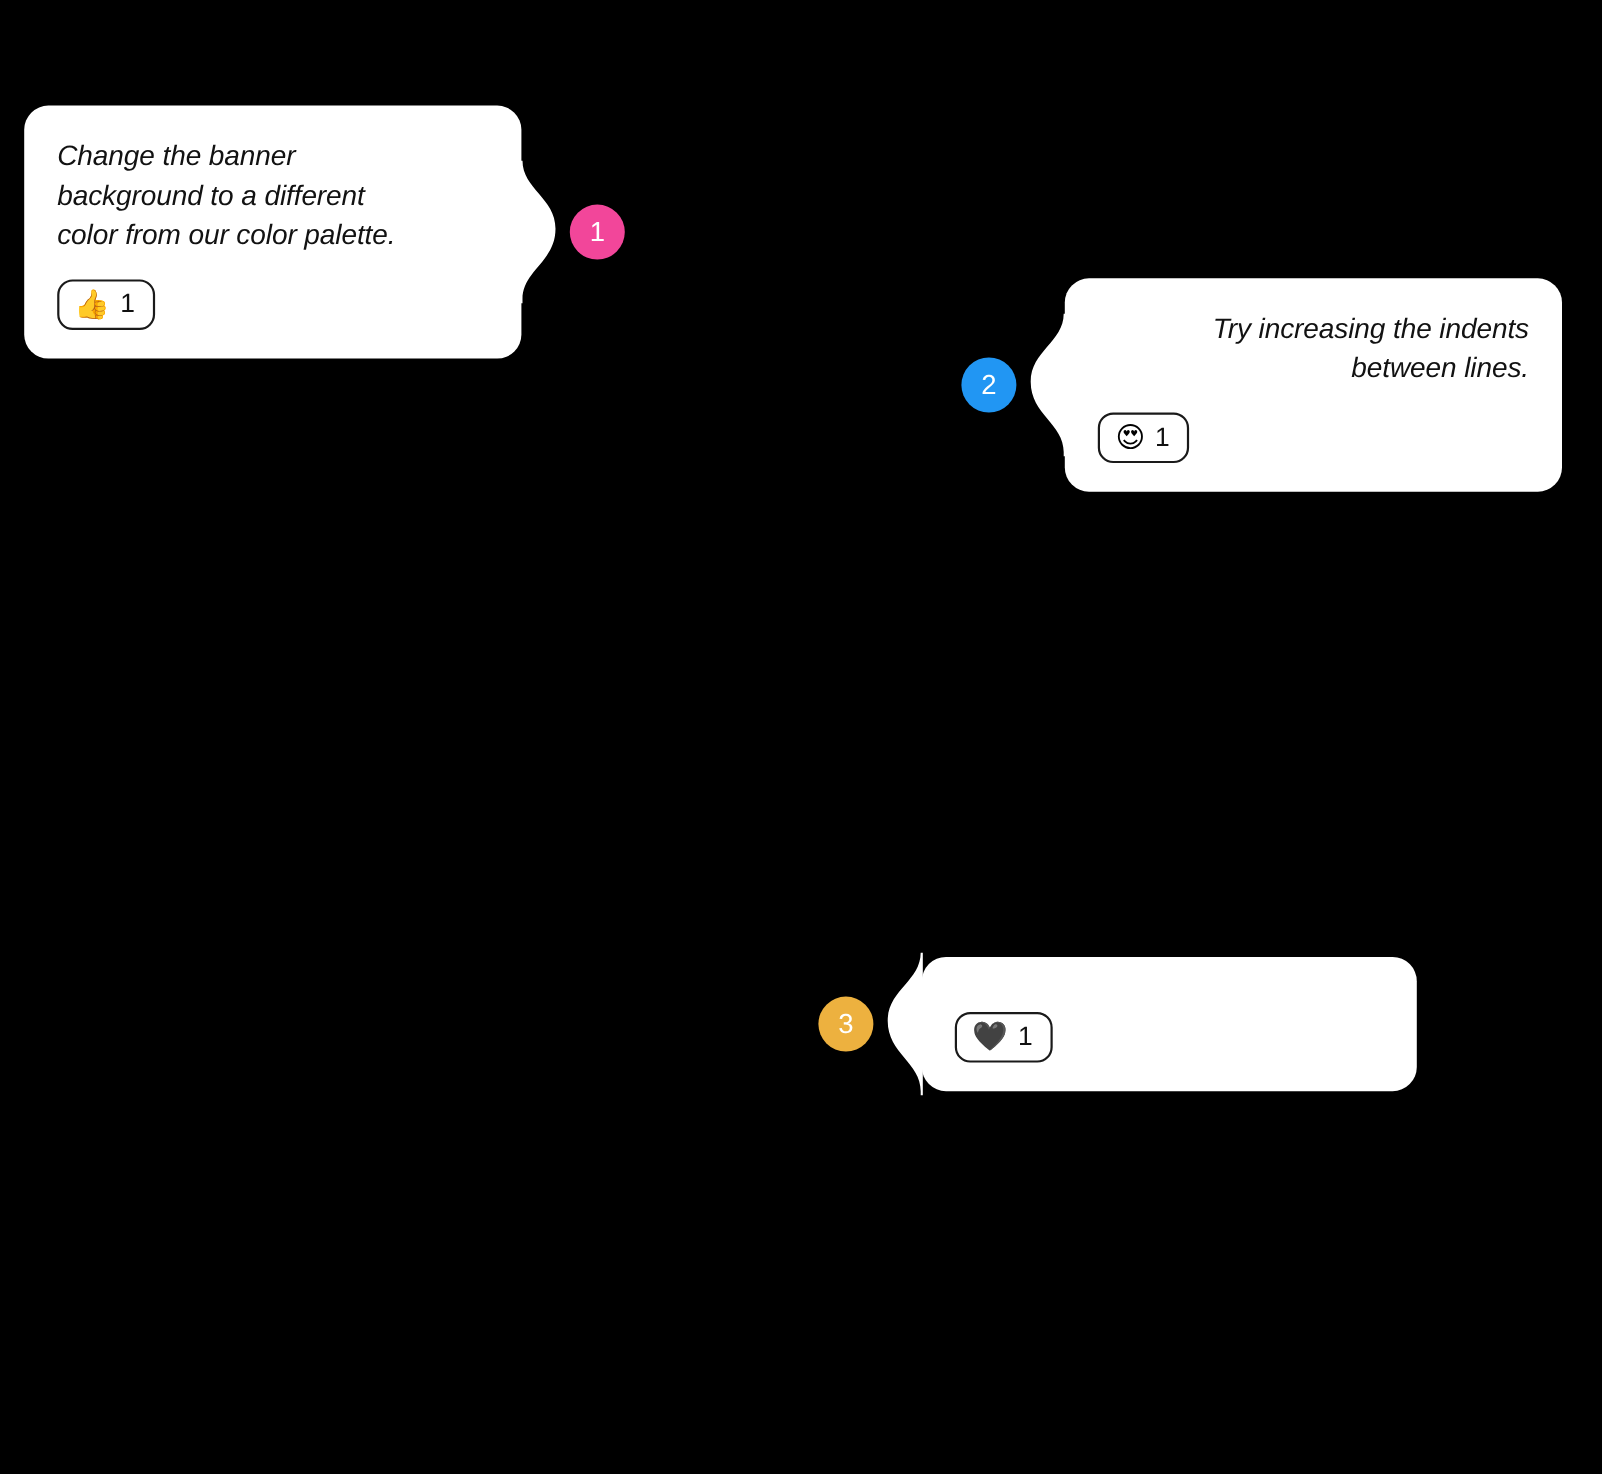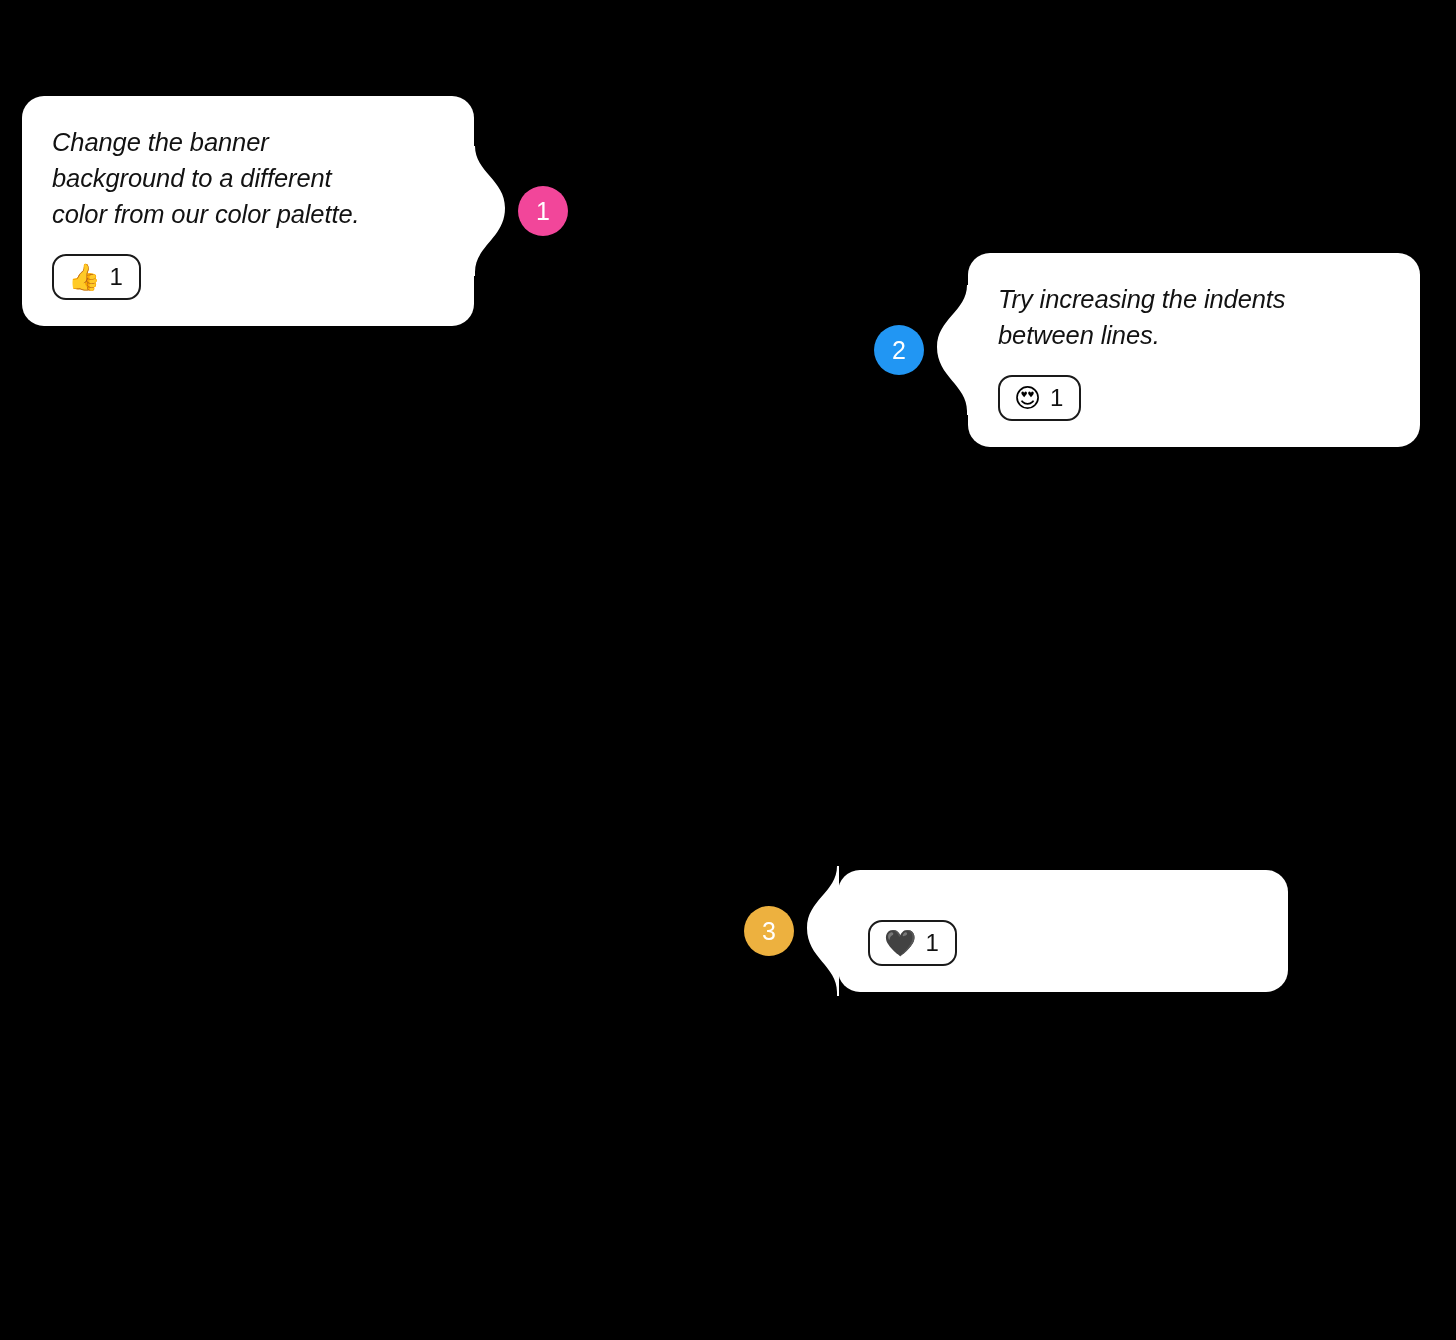--- a/index.html
+++ b/index.html
@@ -106,21 +106,21 @@
     font-style: normal;
     font-family: "Liberation Sans", sans-serif;
   }
 
   
   #comment-1 { left: 22px;  top: 96px;  width: 452px; }
   #comment-2 { left: 968px; top: 253px; width: 452px; }
   #comment-3 { left: 838px; top: 870px; width: 450px; }
 
   #comment-1 .bubble { left: 0; top: 0; right: 0; }
-  #comment-2 .bubble { left: 0; top: 0; right: 0; }
+  #comment-2 .bubble { left: 0; top: 0; right: 0; text-align: right; }
   #comment-3 .bubble { left: 0; top: 0; right: 0; }
 </style>
 </head>
 <body>
 
 <div id="canvas">
 
   <div class="comment" id="comment-1">
     <div class="bubble">
       <div class="bubble-text">Change the banner

